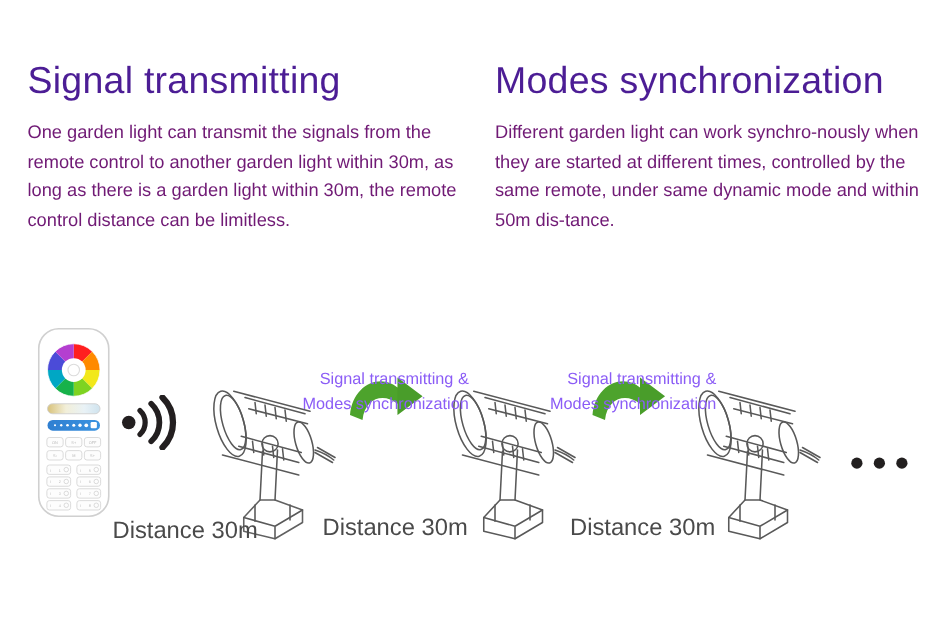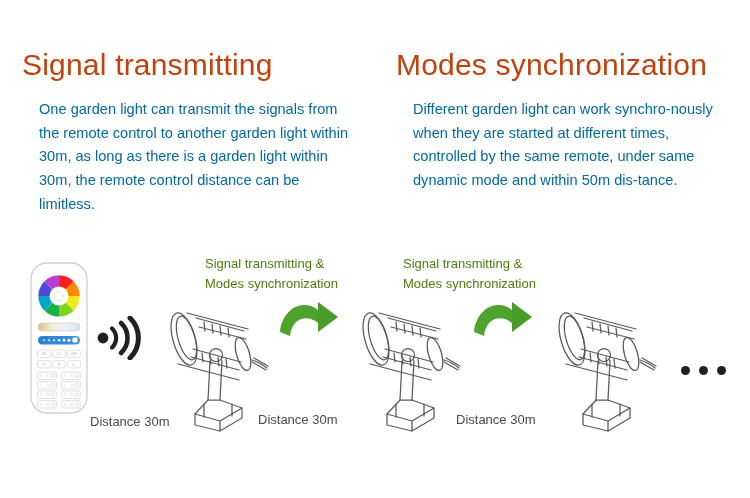--- a/index.html
+++ b/index.html
@@ -9,38 +9,38 @@
     overflow:hidden;position:relative;
   }
   .page{position:relative;width:750px;height:498px;}
 
   
   .col{position:absolute;top:48px;}
   .col-left{left:22px;width:350px;}
   .col-right{left:396px;width:340px;}
 
   .heading{
-    font-size:30px;font-weight:300;color:#c2410c;
+    font-size:30px;font-weight:300;color:#4c1d95;
     letter-spacing:0.2px;line-height:1.1;margin:0 0 14px 0;
     white-space:nowrap;
   }
   .body-copy{
-    font-size:14.6px;color:#0369a1;line-height:1.62;
-    margin:17px;font-weight:400;
+    font-size:14.6px;color:#701a75;line-height:1.62;
+    margin:0;font-weight:400;
   }
 
   
   .diagram{position:absolute;left:0;top:240px;width:750px;height:210px;}
 
   .dg-label{
-    position:absolute;font-size:13px;color:#4d7c0f;
-    text-align:left;line-height:1.5;white-space:nowrap;
+    position:absolute;font-size:13px;color:#8b5cf6;
+    text-align:right;line-height:1.5;white-space:nowrap;margin-top:39px;
   }
   .dist-label{
-    position:absolute;font-size:13px;color:#4a4a4a;white-space:nowrap;
+    position:absolute;font-size:19px;color:#4a4a4a;white-space:nowrap;
   }
 
   .remote-wrap{position:absolute;left:30px;top:22px;}
   .wave-wrap{position:absolute;left:96px;top:76px;}
   .lamp1{position:absolute;left:160px;top:52px;}
   .lamp2{position:absolute;left:352px;top:52px;}
   .lamp3{position:absolute;left:548px;top:52px;}
   .arrow1{position:absolute;left:278px;top:56px;}
   .arrow2{position:absolute;left:472px;top:56px;}
   .ellipsis{position:absolute;left:681px;top:126px;display:flex;gap:9px;}

